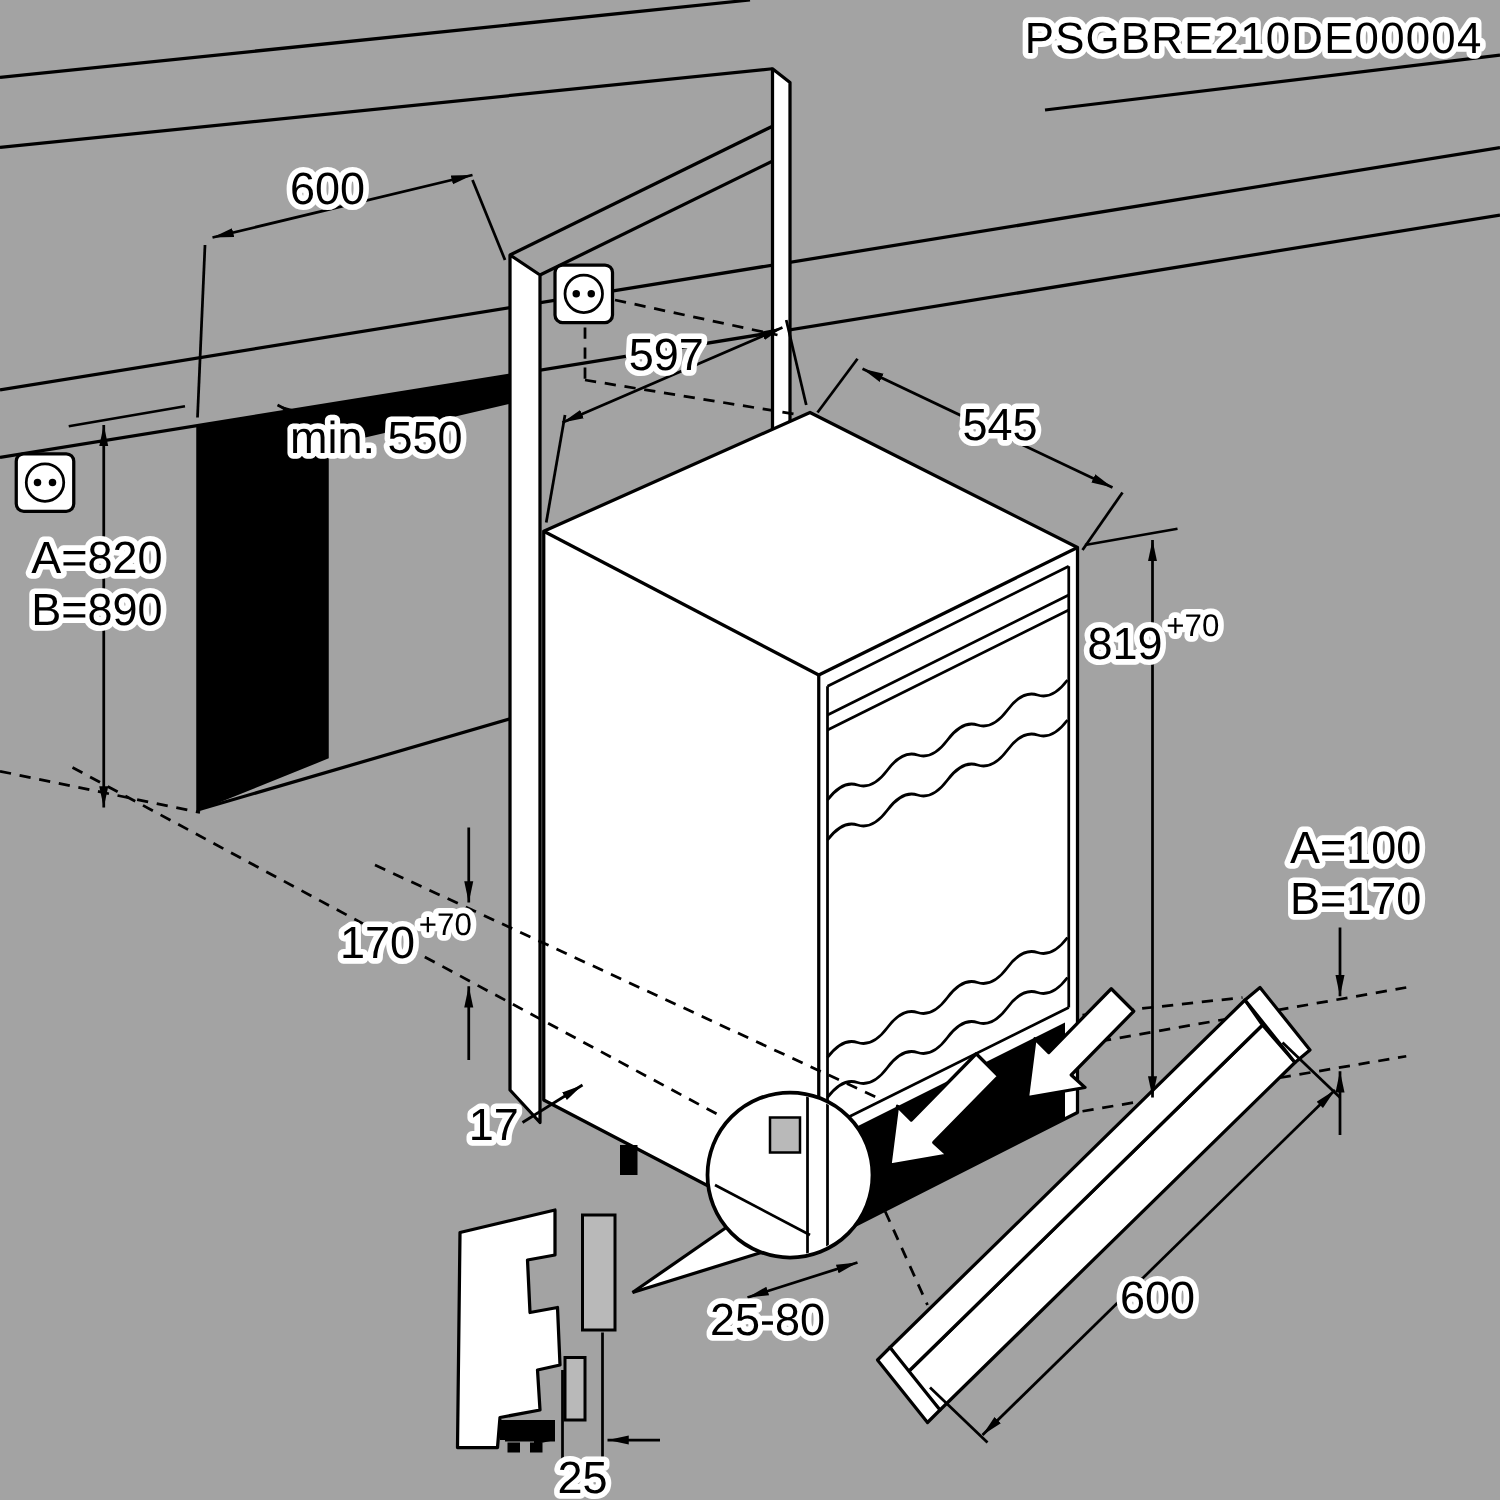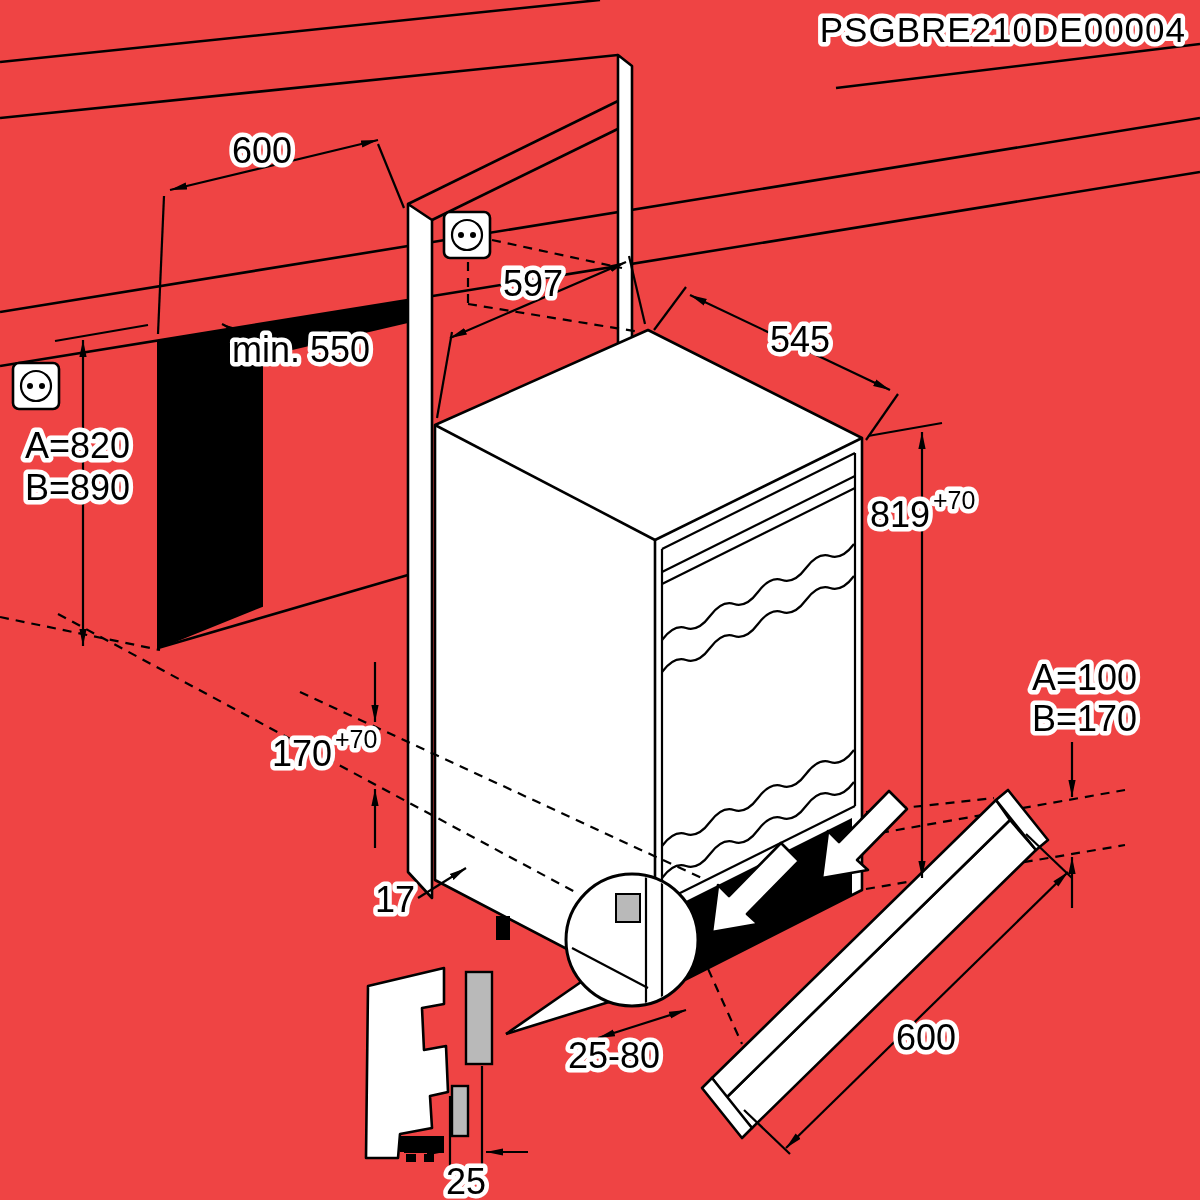--- a/index.html
+++ b/index.html
@@ -1,16 +1,16 @@
 <!DOCTYPE html>
 <html><head>
 <meta charset="utf-8">
 <style>
   html,body{margin:0;padding:0;background:#fff;}
-  .canvas{position:relative;width:1200px;height:1200px;background:#ef4444;overflow:hidden;}
+  .canvas{position:relative;width:1200px;height:1200px;background:#a3a3a3;overflow:hidden;}
   svg{display:block;}
   .ln{stroke:#000;stroke-width:2.6;fill:none;}
   .thin{stroke:#000;stroke-width:2.2;fill:none;}
   .dash{stroke:#000;stroke-width:2.2;fill:none;stroke-dasharray:9 7;}
   .wfill{fill:#fff;stroke:#000;stroke-width:2.6;stroke-linejoin:round;}
   .dim{stroke:#000;stroke-width:2.2;fill:none;}
   .lbl{font-family:"Liberation Sans","DejaVu Sans",sans-serif;font-size:36px;fill:#000;
        paint-order:stroke;stroke:#fff;stroke-width:9px;stroke-linejoin:round;}
   .sup{font-size:25px;}
   .title{font-size:35px;letter-spacing:1px;}

